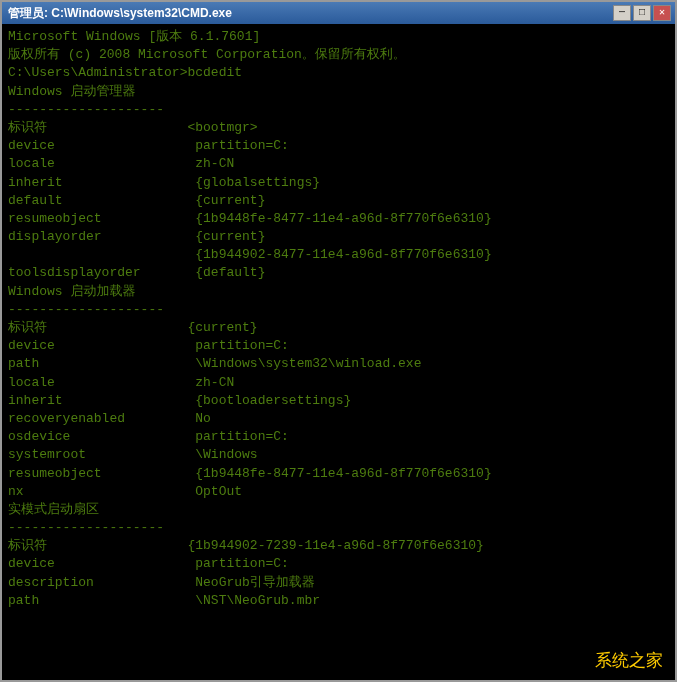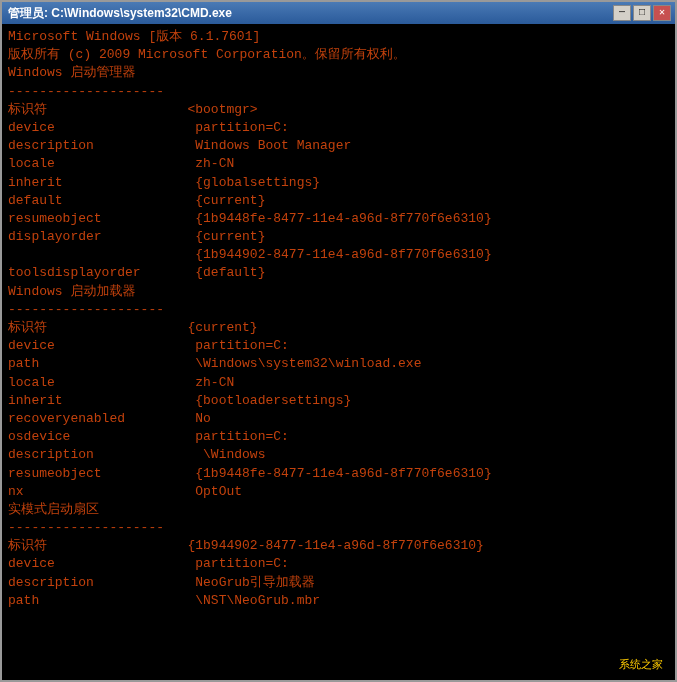--- a/index.html
+++ b/index.html
@@ -82,83 +82,83 @@
       background: #d4d0c8;
     }
 
     .console-area::-webkit-scrollbar-thumb {
       background: #a0a0a0;
       border: 1px solid #888;
     }
 
     .line {
       white-space: pre;
-      color: #c2410c;
+      color: #4d7c0f;
     }
 
     .watermark {
       position: absolute;
       bottom: 8px;
       right: 8px;
       background: rgba(0,0,0,0.6);
       color: #ffcc00;
       font-family: Arial, sans-serif;
-      font-size: 11px;
+      font-size: 17px;
       padding: 2px 6px;
       border-radius: 2px;
       pointer-events: none;
       margin-left: 41px;
     }
   </style>
 </head>
 <body>
 
 <div class="window">
   <div class="title-bar">
     <span class="title-bar-text">管理员: C:\Windows\system32\CMD.exe</span>
     <div class="title-bar-controls">
       <div class="title-btn">─</div>
       <div class="title-btn">□</div>
       <div class="title-btn close">✕</div>
     </div>
   </div>
   <div class="console-area" id="console-area">
   <div class="line">Microsoft Windows [版本 6.1.7601]</div>
-      <div class="line">版权所有 (c) 2009 Microsoft Corporation。保留所有权利。</div>
+      <div class="line">版权所有 (c) 2008 Microsoft Corporation。保留所有权利。</div>
       <div class="line"></div>
+      <div class="line">C:\Users\Administrator&gt;bcdedit</div>
       <div class="line"></div>
       <div class="line">Windows 启动管理器</div>
       <div class="line">--------------------</div>
       <div class="line">标识符                  &lt;bootmgr&gt;</div>
       <div class="line">device                  partition=C:</div>
-      <div class="line">description             Windows Boot Manager</div>
       <div class="line">locale                  zh-CN</div>
       <div class="line">inherit                 {globalsettings}</div>
       <div class="line">default                 {current}</div>
       <div class="line">resumeobject            {1b9448fe-8477-11e4-a96d-8f770f6e6310}</div>
       <div class="line">displayorder            {current}</div>
       <div class="line">                        {1b944902-8477-11e4-a96d-8f770f6e6310}</div>
       <div class="line">toolsdisplayorder       {default}</div>
       <div class="line"></div>
       <div class="line">Windows 启动加载器</div>
       <div class="line">--------------------</div>
       <div class="line">标识符                  {current}</div>
       <div class="line">device                  partition=C:</div>
       <div class="line">path                    \Windows\system32\winload.exe</div>
       <div class="line">locale                  zh-CN</div>
       <div class="line">inherit                 {bootloadersettings}</div>
       <div class="line">recoveryenabled         No</div>
       <div class="line">osdevice                partition=C:</div>
-      <div class="line">description              \Windows</div>
+      <div class="line">systemroot              \Windows</div>
       <div class="line">resumeobject            {1b9448fe-8477-11e4-a96d-8f770f6e6310}</div>
       <div class="line">nx                      OptOut</div>
       <div class="line"></div>
       <div class="line">实模式启动扇区</div>
       <div class="line">--------------------</div>
-      <div class="line">标识符                  {1b944902-8477-11e4-a96d-8f770f6e6310}</div>
+      <div class="line">标识符                  {1b944902-7239-11e4-a96d-8f770f6e6310}</div>
       <div class="line">device                  partition=C:</div>
       <div class="line">description             NeoGrub引导加载器</div>
       <div class="line">path                    \NST\NeoGrub.mbr</div>
     </div>
 </div>
 
 <div class="watermark">
   <span>系统之家</span>
 </div>
 

